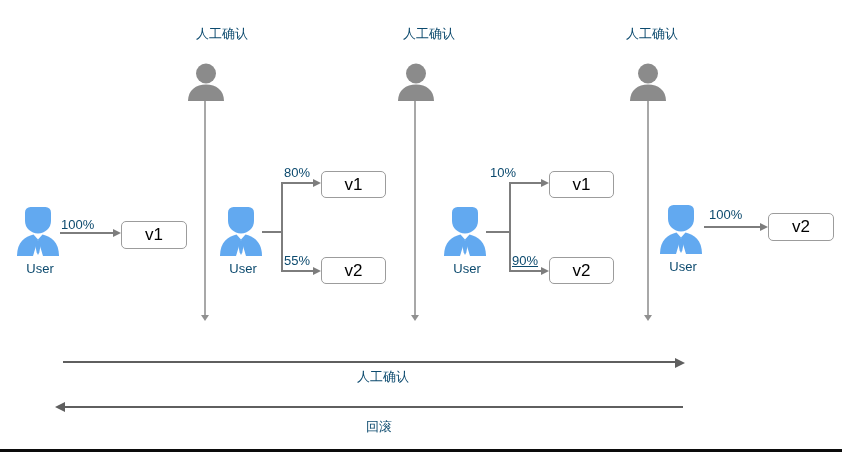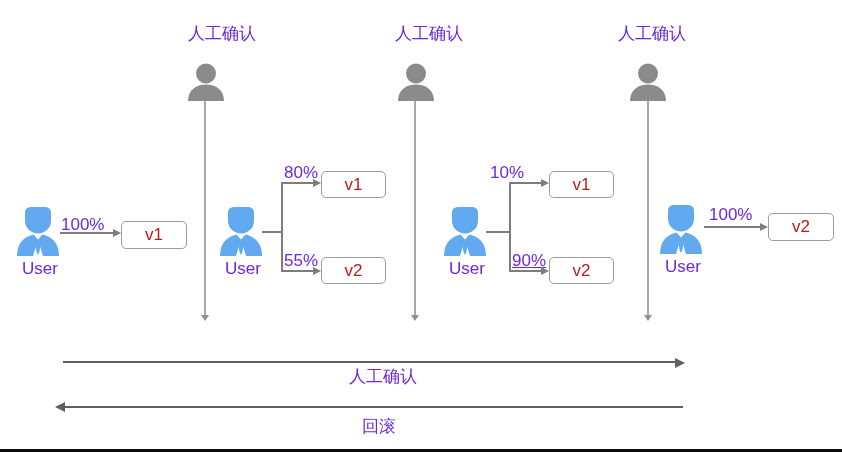--- a/index.html
+++ b/index.html
@@ -5,36 +5,36 @@
   html,body{margin:0;padding:0;background:#fff;}
   .canvas{
     position:relative;
     width:842px;height:452px;
     background:#ffffff;
     overflow:hidden;
     font-family:"Liberation Sans","DejaVu Sans",sans-serif;
     color:#262626;
   }
   .abs{position:absolute;}
-  .txt{font-size:17px;line-height:19px;color:#6d28d9;white-space:nowrap;}
+  .txt{font-size:13px;line-height:19px;color:#0c4a6e;white-space:nowrap;}
   .center{text-align:center;}
   
   .hline{height:2px;background:#7d7d7d;}
   .vline{width:2px;background:#a8a8a8;}
   .branch{width:2px;background:#7d7d7d;}
   
   .ah-r{width:0;height:0;border-top:4px solid transparent;border-bottom:4px solid transparent;border-left:8px solid #7d7d7d;}
   .ah-d{width:0;height:0;border-left:4px solid transparent;border-right:4px solid transparent;border-top:6px solid #909090;}
   .big-r{width:0;height:0;border-top:5px solid transparent;border-bottom:5px solid transparent;border-left:10px solid #5f5f5f;}
   .big-l{width:0;height:0;border-top:5px solid transparent;border-bottom:5px solid transparent;border-right:10px solid #5f5f5f;}
   .bigline{height:2px;background:#5f5f5f;}
   
   .vbox{
     border:1.5px solid #9c9c9c;border-radius:5px;background:#fff;
-    font-size:17px;color:#b91c1c;display:flex;align-items:center;justify-content:center;
+    font-size:17px;color:#000000;display:flex;align-items:center;justify-content:center;
   }
   .icon svg{display:block;}
   .bottom-bar{left:0;bottom:0;width:842px;height:3px;background:#0c0c0c;}
 </style>
 </head>
 <body>
 
 <div class="canvas">
 
   <div class="abs txt center" style="left:182px;top:24px;width:80px;">人工确认</div>

